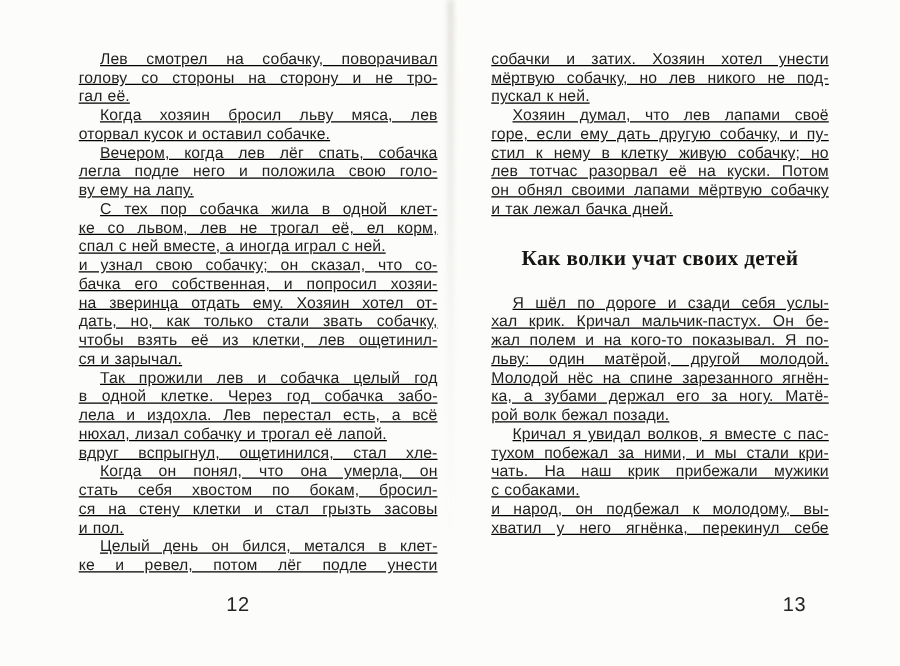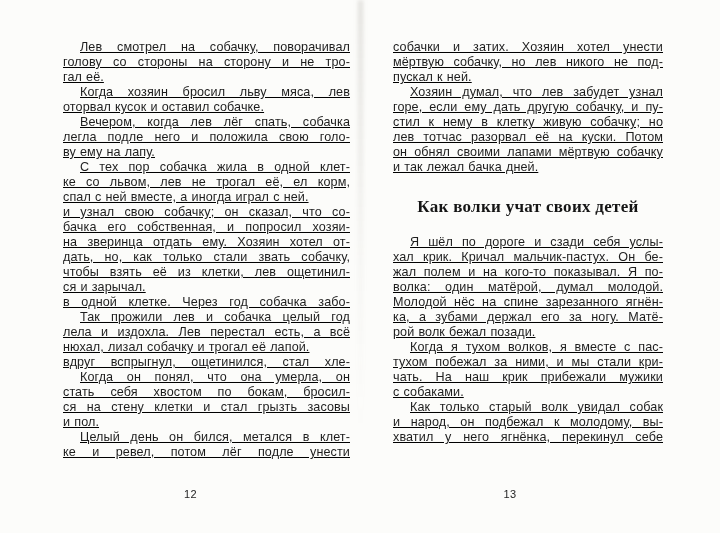--- a/index.html
+++ b/index.html
@@ -55,27 +55,26 @@
     color:var(--heading-color);
     text-align:center;
     letter-spacing:0.3px;
     margin:20px 0 16px 0;
   }
   .pagenum{
     position:absolute;
     top:436px;
     width:100%;
     text-align:center;
-    font-size:11px;
+    font-size:16px;
     color:#242424;
     letter-spacing:0.5px;
-    margin-top:12px;
   }
   .pagenum.left-num{ transform:translateX(-16px); }
-  .pagenum.right-num{ transform:translateX(-18px); }
+  .pagenum.right-num{ transform:translateX(-18px);text-align:right; }
 </style>
 </head>
 <body>
 
 <div class="spread">
   <div class="gutter"></div>
 
   <div class="page left">
     <div class="text-block">
         <div class="para">
@@ -99,22 +98,22 @@
         </div>
         <div class="para">
           <div class="ln">и узнал свою собачку; он сказал, что со-</div>
           <div class="ln">бачка его собственная, и попросил хозяи-</div>
           <div class="ln">на зверинца отдать ему. Хозяин хотел от-</div>
           <div class="ln">дать, но, как только стали звать собачку,</div>
           <div class="ln">чтобы взять её из клетки, лев ощетинил-</div>
           <div class="ln last">ся и зарычал.</div>
         </div>
         <div class="para">
+          <div class="ln indent">Так прожили лев и собачка целый год</div>
           <div class="ln">в одной клетке. Через год собачка забо-</div>
-          <div class="ln indent">Так прожили лев и собачка целый год</div>
           <div class="ln">лела и издохла. Лев перестал есть, а всё</div>
           <div class="ln last">нюхал, лизал собачку и трогал её лапой.</div>
         </div>
         <div class="para">
           <div class="ln">вдруг вспрыгнул, ощетинился, стал хле-</div>
           <div class="ln indent">Когда он понял, что она умерла, он</div>
           <div class="ln">стать себя хвостом по бокам, бросил-</div>
           <div class="ln">ся на стену клетки и стал грызть засовы</div>
           <div class="ln last">и пол.</div>
         </div>
@@ -127,46 +126,45 @@
   </div>
 
   <div class="page right">
     <div class="text-block">
         <div class="para">
           <div class="ln">собачки и затих. Хозяин хотел унести</div>
           <div class="ln">мёртвую собачку, но лев никого не под-</div>
           <div class="ln last">пускал к ней.</div>
         </div>
         <div class="para">
-          <div class="ln indent">Хозяин думал, что лев забудет узнал</div>
+          <div class="ln indent">Хозяин думал, что лев лапами своё</div>
           <div class="ln">горе, если ему дать другую собачку, и пу-</div>
           <div class="ln">стил к нему в клетку живую собачку; но</div>
           <div class="ln">лев тотчас разорвал её на куски. Потом</div>
           <div class="ln">он обнял своими лапами мёртвую собачку</div>
           <div class="ln last">и так лежал бачка дней.</div>
         </div>
       </div>
     <div class="story-title">Как волки учат своих детей</div>
     <div class="text-block">
         <div class="para">
           <div class="ln indent">Я шёл по дороге и сзади себя услы-</div>
           <div class="ln">хал крик. Кричал мальчик-пастух. Он бе-</div>
           <div class="ln">жал полем и на кого-то показывал. Я по-</div>
-          <div class="ln">волка: один матёрой, думал молодой.</div>
+          <div class="ln">льву: один матёрой, другой молодой.</div>
           <div class="ln">Молодой нёс на спине зарезанного ягнён-</div>
           <div class="ln">ка, а зубами держал его за ногу. Матё-</div>
           <div class="ln last">рой волк бежал позади.</div>
         </div>
         <div class="para">
-          <div class="ln indent">Когда я тухом волков, я вместе с пас-</div>
+          <div class="ln indent">Кричал я увидал волков, я вместе с пас-</div>
           <div class="ln">тухом побежал за ними, и мы стали кри-</div>
           <div class="ln">чать. На наш крик прибежали мужики</div>
           <div class="ln last">с собаками.</div>
         </div>
         <div class="para">
-          <div class="ln indent">Как только старый волк увидал собак</div>
           <div class="ln">и народ, он подбежал к молодому, вы-</div>
           <div class="ln">хватил у него ягнёнка, перекинул себе</div>
         </div>
       </div>
     <div class="pagenum right-num">13</div>
   </div>
 </div>
 
 </body></html>

